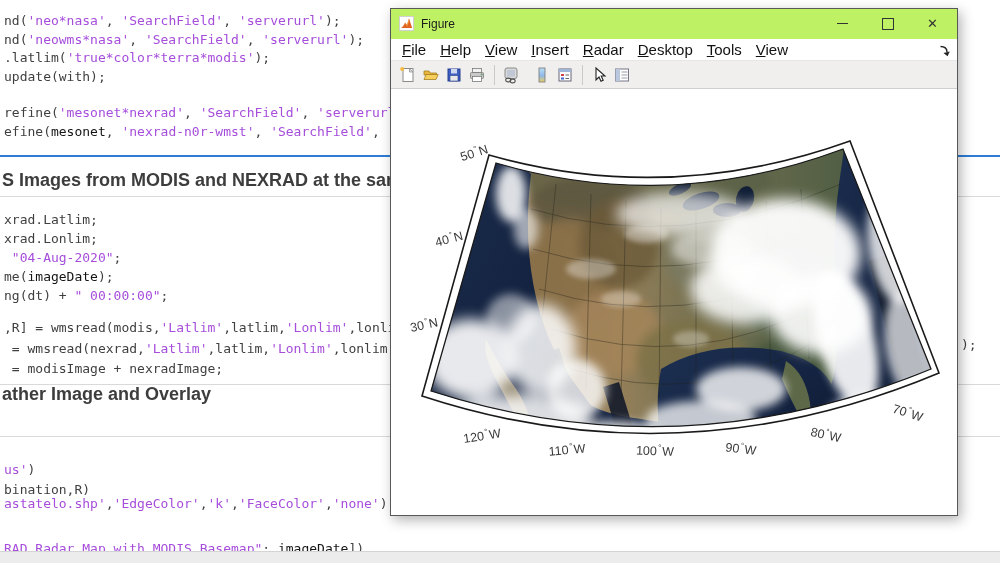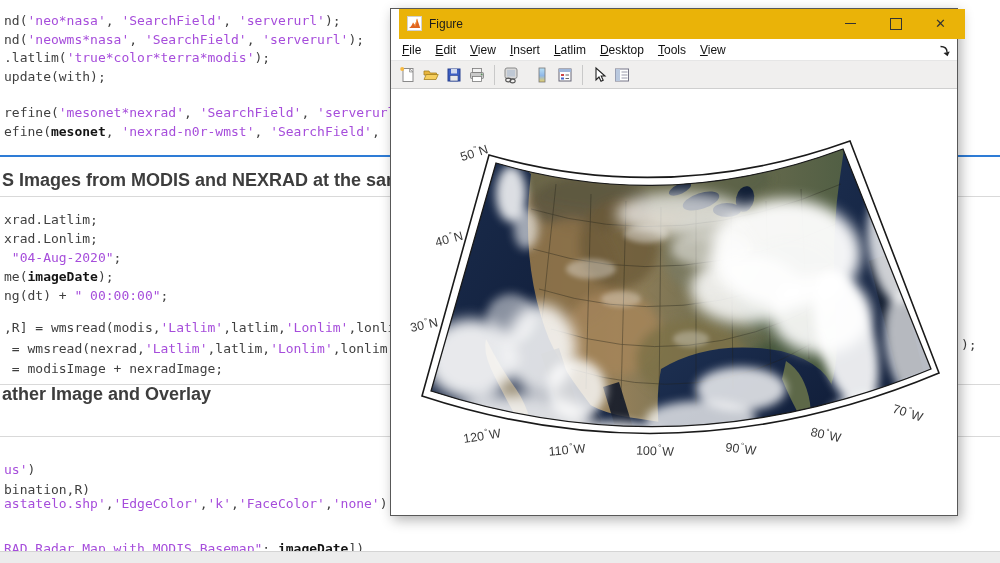--- a/index.html
+++ b/index.html
@@ -4,43 +4,43 @@
 <style>
   html,body{margin:0;padding:0;width:1000px;height:563px;overflow:hidden;background:#ffffff;
     font-family:"Liberation Sans",sans-serif;}
   #stage{position:relative;width:1000px;height:408px;background:#fff;}
 
   
   .code-line{position:absolute;left:4px;white-space:pre;
     font-family:"DejaVu Sans Mono","Liberation Mono",monospace;font-size:13px;color:#3f3f3f;}
   .seg-p{color:#3f3f3f}
   .seg-s{color:#a64ddb}
-  .seg-b{color:#141414;font-weight:bold}
+  .seg-b{color:#141414;font-weight:normal}
   .section-heading{position:absolute;left:2px;font-size:18px;font-weight:bold;color:#3d3d3d;white-space:pre;}
   .divider{position:absolute;left:0;width:1000px;}
   .divider.blue{height:2px;background:#2e7cd6;}
   .divider.gray{height:1px;background:#d9d9d9;}
   #bottom-strip{position:absolute;left:0;top:551px;width:1000px;height:12px;
     background:#ececec;border-top:1px solid #d4d4d4;}
   #code-tail{position:absolute;left:961px;top:337px;}
 
   
   #figure-window{position:absolute;left:390px;top:8px;width:568px;height:508px;background:#fff;
     border:1px solid #585858;box-shadow:3px 4px 12px rgba(0,0,0,.30);box-sizing:border-box;}
-  #title-bar{position:absolute;left:8px;top:0;width:100%;height:30px;background:#eab308;}
+  #title-bar{position:absolute;left:0;top:0;width:100%;height:30px;background:#bef264;}
   #title-bar .app-icon{position:absolute;left:8px;top:7px;width:15px;height:15px;}
   #window-title{position:absolute;left:30px;top:8px;font-size:12px;color:#1c1c1c;}
   .caption-btn{position:absolute;top:0;width:45px;height:29px;display:flex;align-items:center;justify-content:center;}
   #btn-min{right:92px}#btn-max{right:47px}#btn-close{right:2px}
   #btn-min .bar{width:11px;height:1px;background:#333;}
   #btn-max .box{width:10px;height:10px;border:1px solid #333;}
   #btn-close .x{font-size:13px;color:#333;line-height:1;}
   #menu-bar{position:absolute;left:0;top:30px;width:100%;height:22px;background:#fff;
     border-bottom:1px solid #e6e6e6;display:flex;align-items:center;padding-left:4px;box-sizing:border-box;}
-  .menu-item{display:inline-block;font-size:12px;color:#111;padding:2px 7px;}
+  .menu-item{display:inline-block;font-size:15px;color:#111;padding:2px 7px;}
   .menu-item::first-letter{text-decoration:underline;}
   #dock-arrow{position:absolute;right:6px;top:34px;}
   #tool-bar{position:absolute;left:0;top:52px;width:100%;height:28px;background:#f0efee;
     border-bottom:1px solid #cfcfcf;display:flex;align-items:center;padding-left:6px;box-sizing:border-box;}
   .tool-btn{width:22px;height:22px;display:flex;align-items:center;justify-content:center;margin-right:1px;}
   .tool-sep{width:1px;height:20px;background:#c9c9c9;margin:0 5px;}
   #map-canvas{position:absolute;left:0;top:80px;width:568px;height:428px;}
 
   .tick{position:absolute;width:48px;text-align:center;font-size:12.5px;color:#3a3a3a;}
   .tick sup{font-size:8px;margin:0 1px;}
@@ -102,24 +102,24 @@
       <div class="caption-btn" id="btn-max">
           <div class="box"></div>
         </div>
       <div class="caption-btn" id="btn-close">
           <span class="x">✕</span>
         </div>
     </div>
 
     <div id="menu-bar">
       <span class="menu-item">File</span>
-      <span class="menu-item">Edit</span>
+      <span class="menu-item">Help</span>
       <span class="menu-item">View</span>
       <span class="menu-item">Insert</span>
-      <span class="menu-item">Latlim</span>
+      <span class="menu-item">Radar</span>
       <span class="menu-item">Desktop</span>
       <span class="menu-item">Tools</span>
       <span class="menu-item">View</span>
     </div>
     <span id="dock-arrow">
       <svg width="12" height="12" viewBox="0 0 12 12">
         <path d="M1.5,1.5 Q8,1.5 8,7" fill="none" stroke="#222" stroke-width="1.4"></path>
         <path d="M4.6,7.2 L11,7.2 L7.8,11.2 Z" fill="#222" transform="rotate(-14 8 8)"></path>
       </svg>
     </span>

